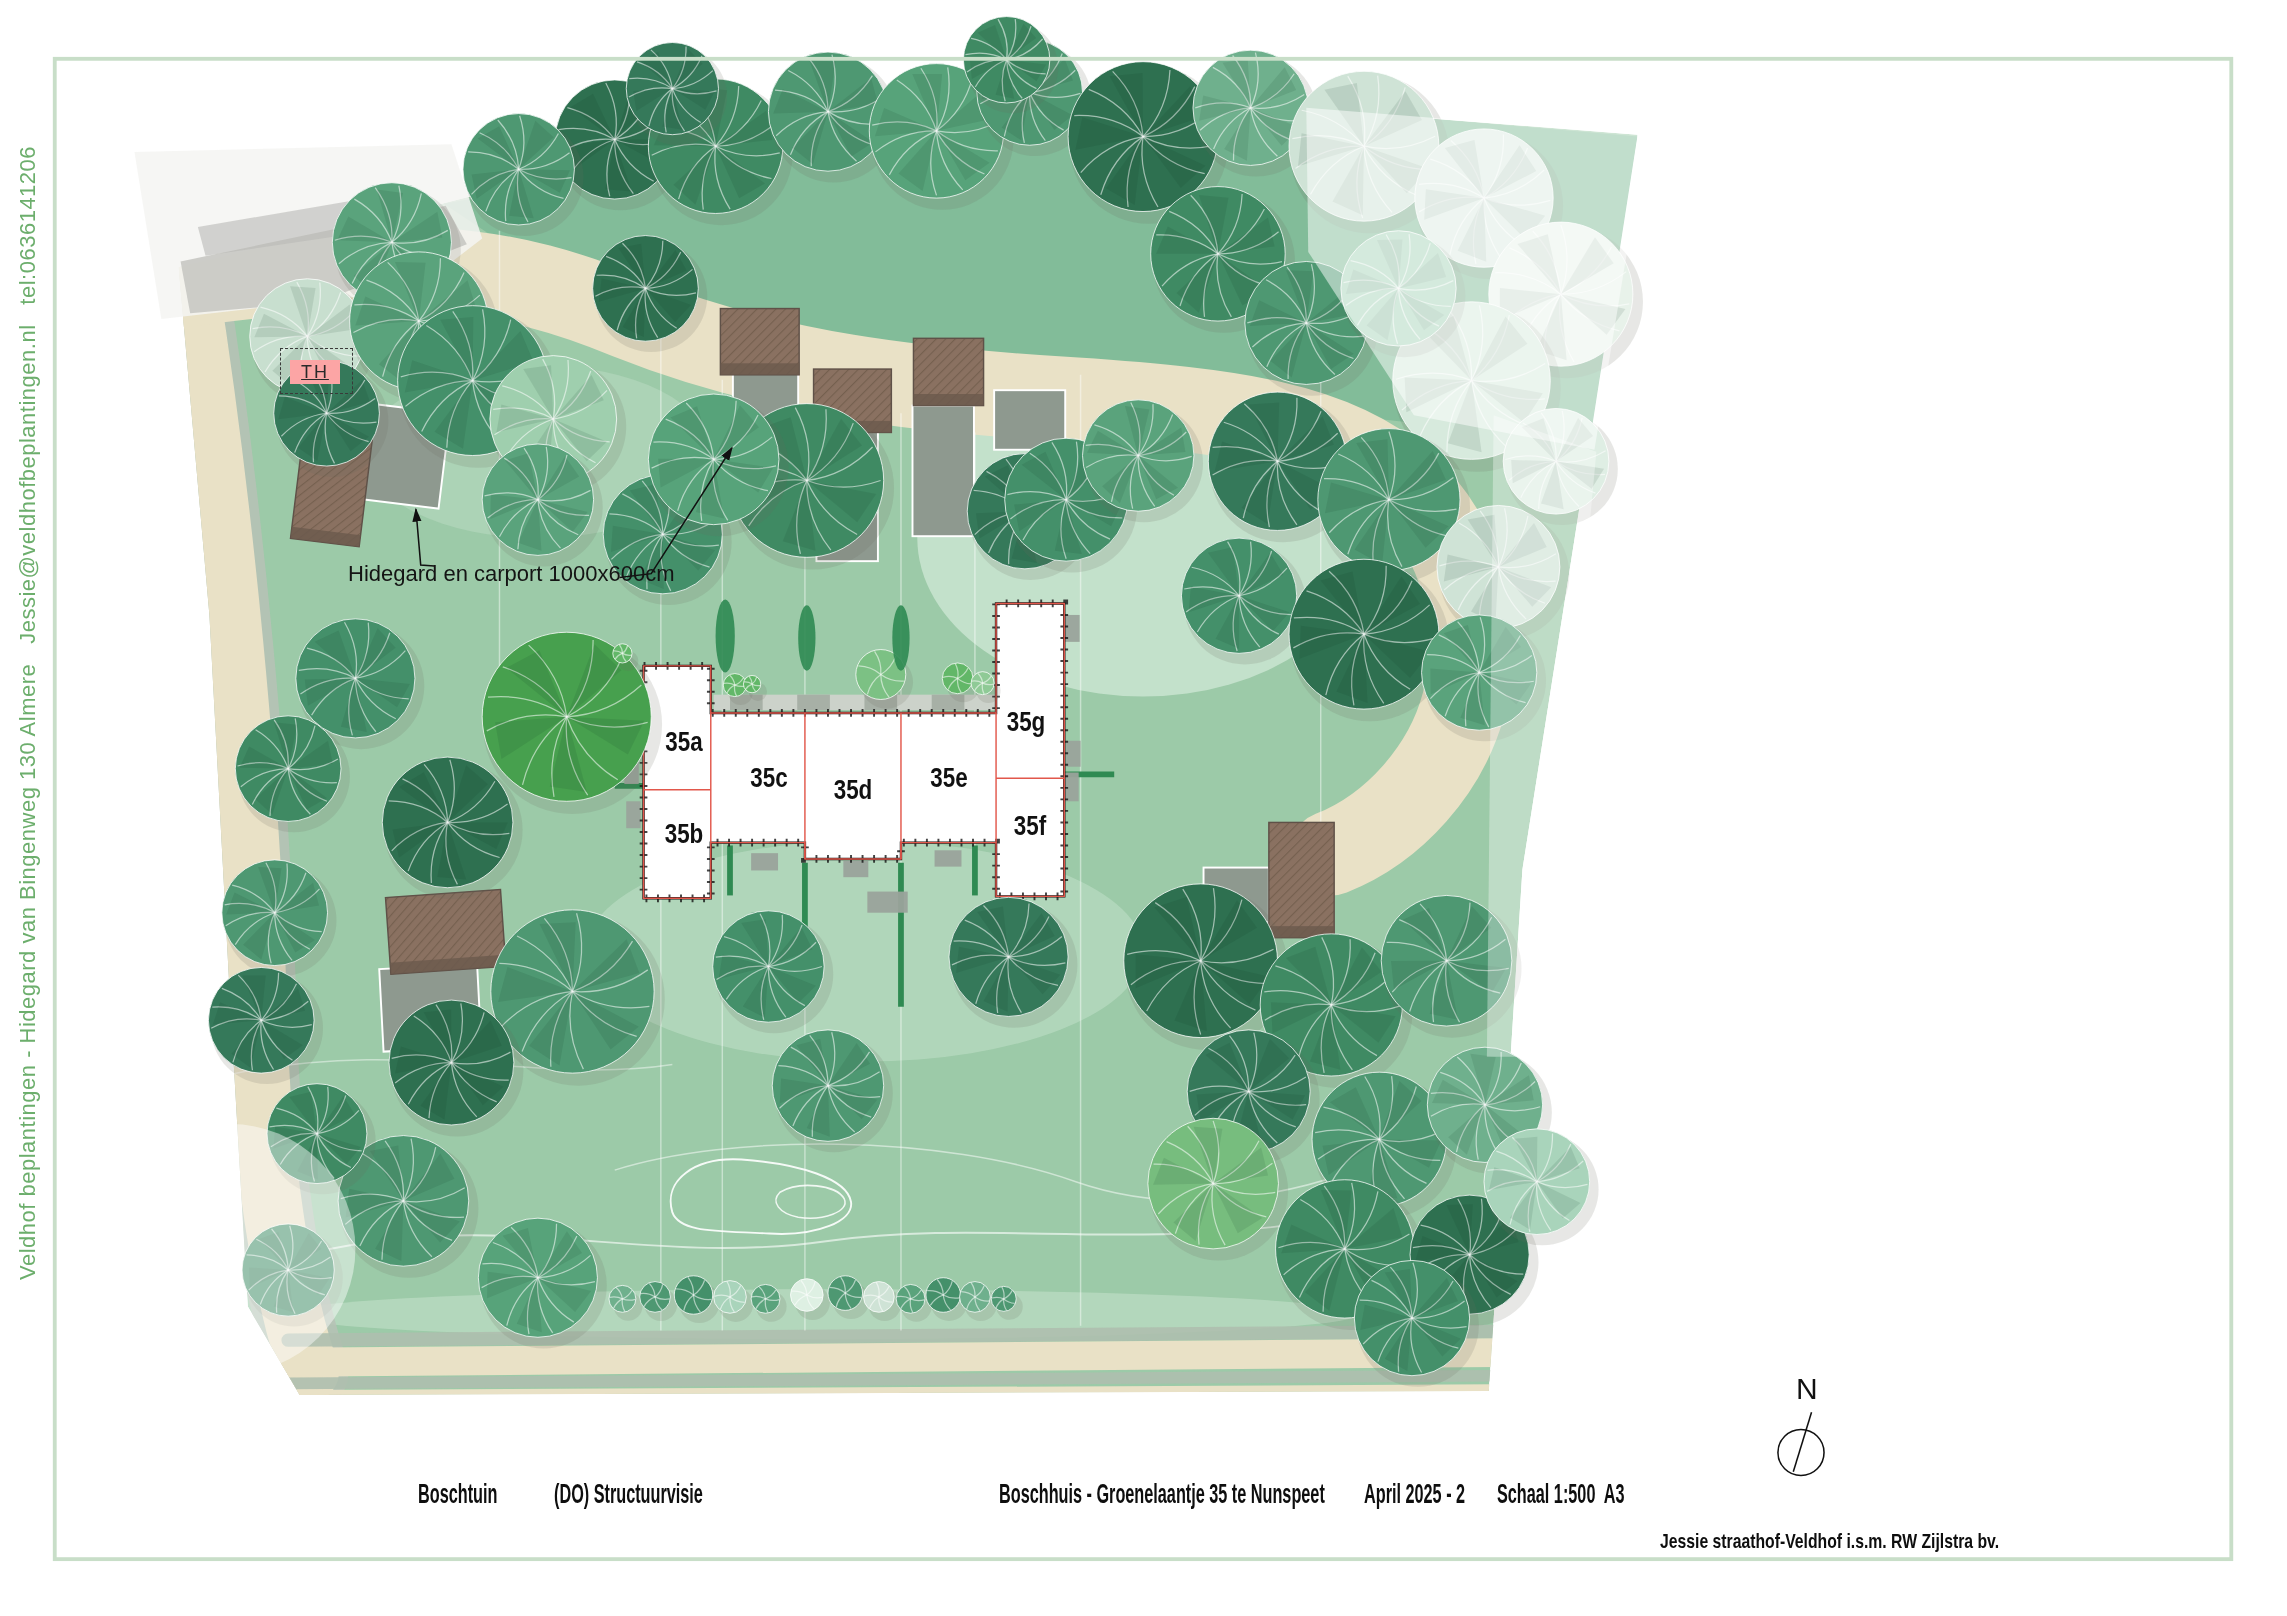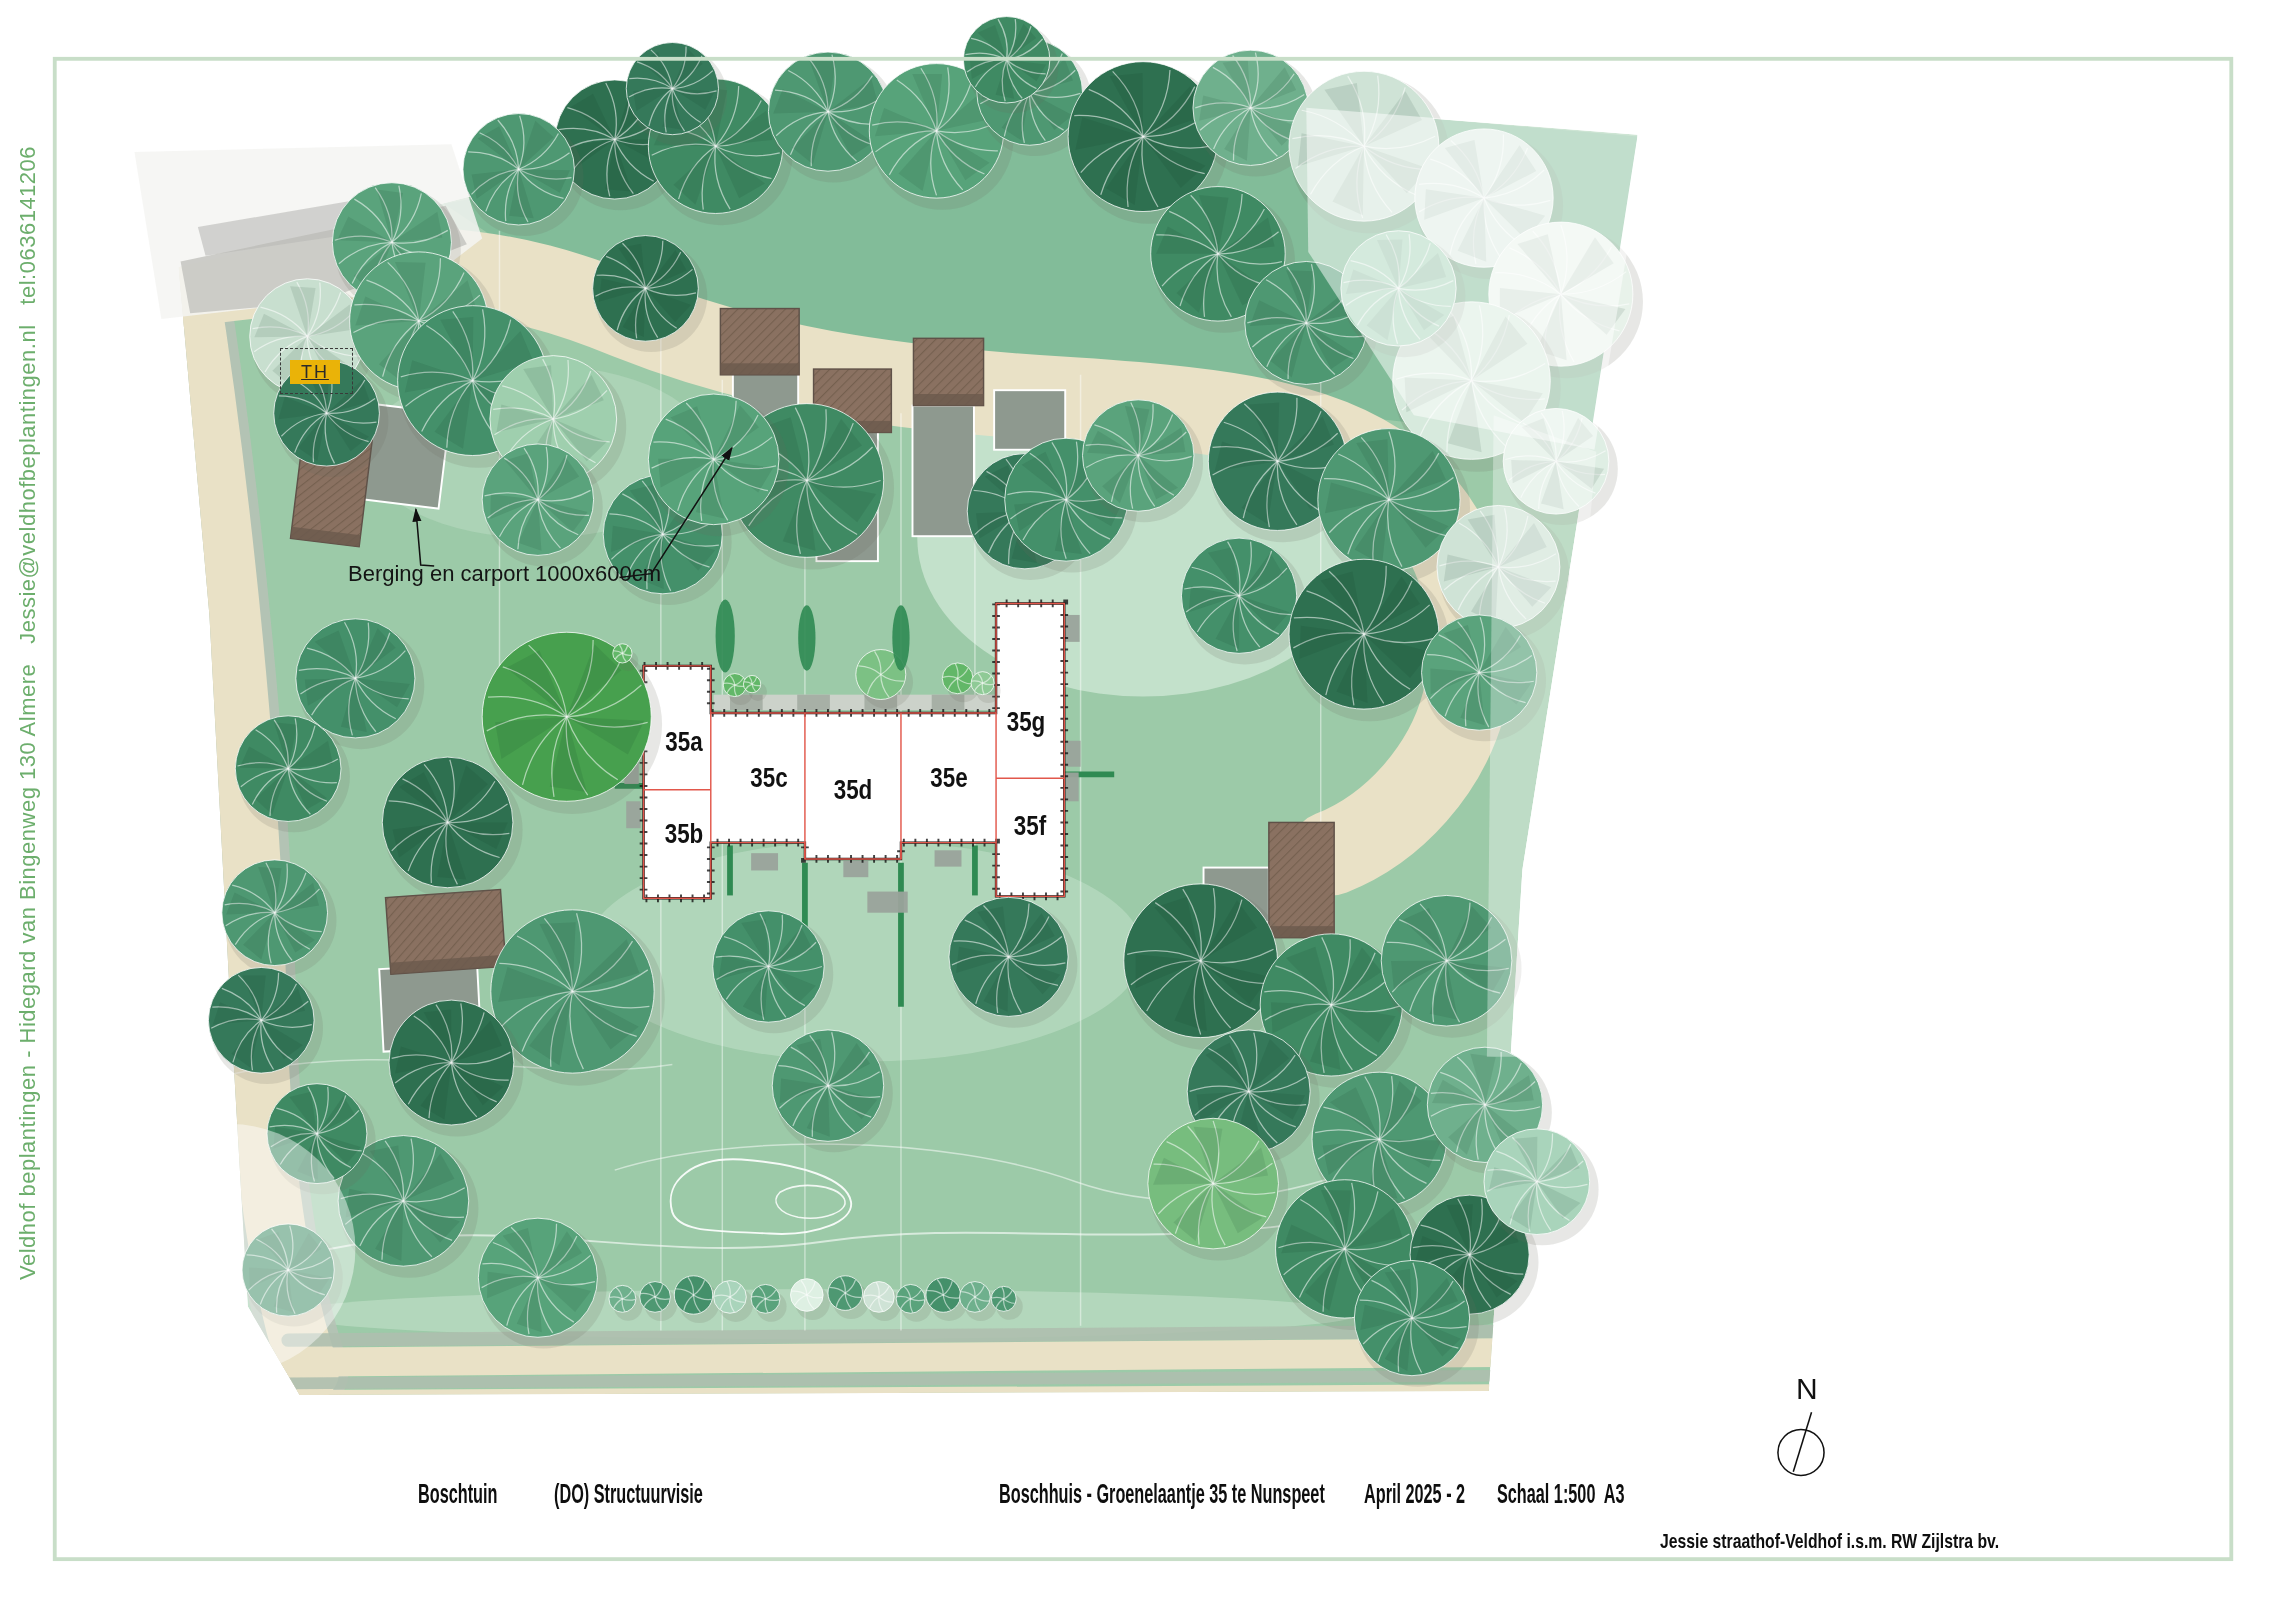--- a/index.html
+++ b/index.html
@@ -3,21 +3,21 @@
 <meta charset="utf-8">
 <style>
   html,body{margin:0;padding:0;background:#fff;}
   body{width:2287px;height:1617px;position:relative;font-family:"Liberation Sans",sans-serif;overflow:hidden;}
   #plan{position:absolute;left:0;top:0;width:2287px;height:1617px;}
   .overlay{position:absolute;left:0;top:0;width:2287px;height:1617px;pointer-events:none;}
   .side-text{position:absolute;left:15.4px;top:1280px;transform:rotate(-90deg);transform-origin:0 0;
     white-space:pre;font-size:22px;color:#6cae6c;letter-spacing:0.5px;}
   .annotation{position:absolute;left:348px;top:561px;font-size:22px;color:#141414;white-space:pre;}
   .th-outer{position:absolute;left:280px;top:348px;width:73px;height:46px;border:1.9px dashed #3a3a3a;box-sizing:border-box;}
-  .th-inner{position:absolute;left:290px;top:360px;width:50px;height:24px;background:#eab308;
+  .th-inner{position:absolute;left:290px;top:360px;width:50px;height:24px;background:#fca5a5;
     display:flex;align-items:center;justify-content:center;font-size:18px;color:#2a2a2a;letter-spacing:1.9px;text-decoration:underline;}
   .unit-label{position:absolute;transform:translate(-50%,-50%) scaleX(.8);font-size:28px;font-weight:700;color:#111;white-space:nowrap;}
   .title{position:absolute;top:1478px;font-size:28px;font-weight:700;color:#0e0e0e;
     transform:scaleX(.58);transform-origin:0 0;white-space:pre;}
   .credit{position:absolute;left:1660px;top:1529px;font-size:21px;font-weight:700;color:#0e0e0e;
     transform:scaleX(.75);transform-origin:0 0;white-space:pre;}
   .north-n{position:absolute;left:1796px;top:1372px;font-size:30px;color:#111;}
 </style>
 </head>
 <body>
@@ -1508,21 +1508,21 @@
     <circle cx="240" cy="1300" r="130" fill="rgba(255,255,255,0.45)"></circle>
     <path d="M452,589 L438,588 L433,530" stroke="#111" stroke-width="1.6" fill="none" marker-end="url(#arr)"></path>
     <path d="M645,601 L678,597 L762,466" stroke="#111" stroke-width="1.6" fill="none" marker-end="url(#arr)"></path>
     <circle cx="1875" cy="1512" r="24" fill="none" stroke="#111" stroke-width="1.6"></circle>
     <path d="M1867,1532 L1886,1470" stroke="#111" stroke-width="1.6" fill="none"></path>
     <rect x="57" y="61" width="2266" height="1562" fill="none" stroke="#c8dec8" stroke-width="4"></rect>
   </svg>
 
 <div class="overlay">
   <div class="side-text">Veldhof beplantingen - Hidegard van Bingenweg 130 Almere   Jessie@veldhofbeplantingen.nl   tel:0636141206</div>
-  <div class="annotation">Berging en carport 1000x600cm</div>
+  <div class="annotation">Hidegard en carport 1000x600cm</div>
   <div class="th-outer"></div>
   <div class="th-inner">TH</div>
   <div id="unit-labels">
       <div class="unit-label" style="left: 684px; top: 742px;">35a</div>
       <div class="unit-label" style="left: 684px; top: 834px;">35b</div>
       <div class="unit-label" style="left: 769px; top: 778px;">35c</div>
       <div class="unit-label" style="left: 853px; top: 790px;">35d</div>
       <div class="unit-label" style="left: 949px; top: 778px;">35e</div>
       <div class="unit-label" style="left: 1030px; top: 826px;">35f</div>
       <div class="unit-label" style="left: 1026px; top: 722px;">35g</div>

